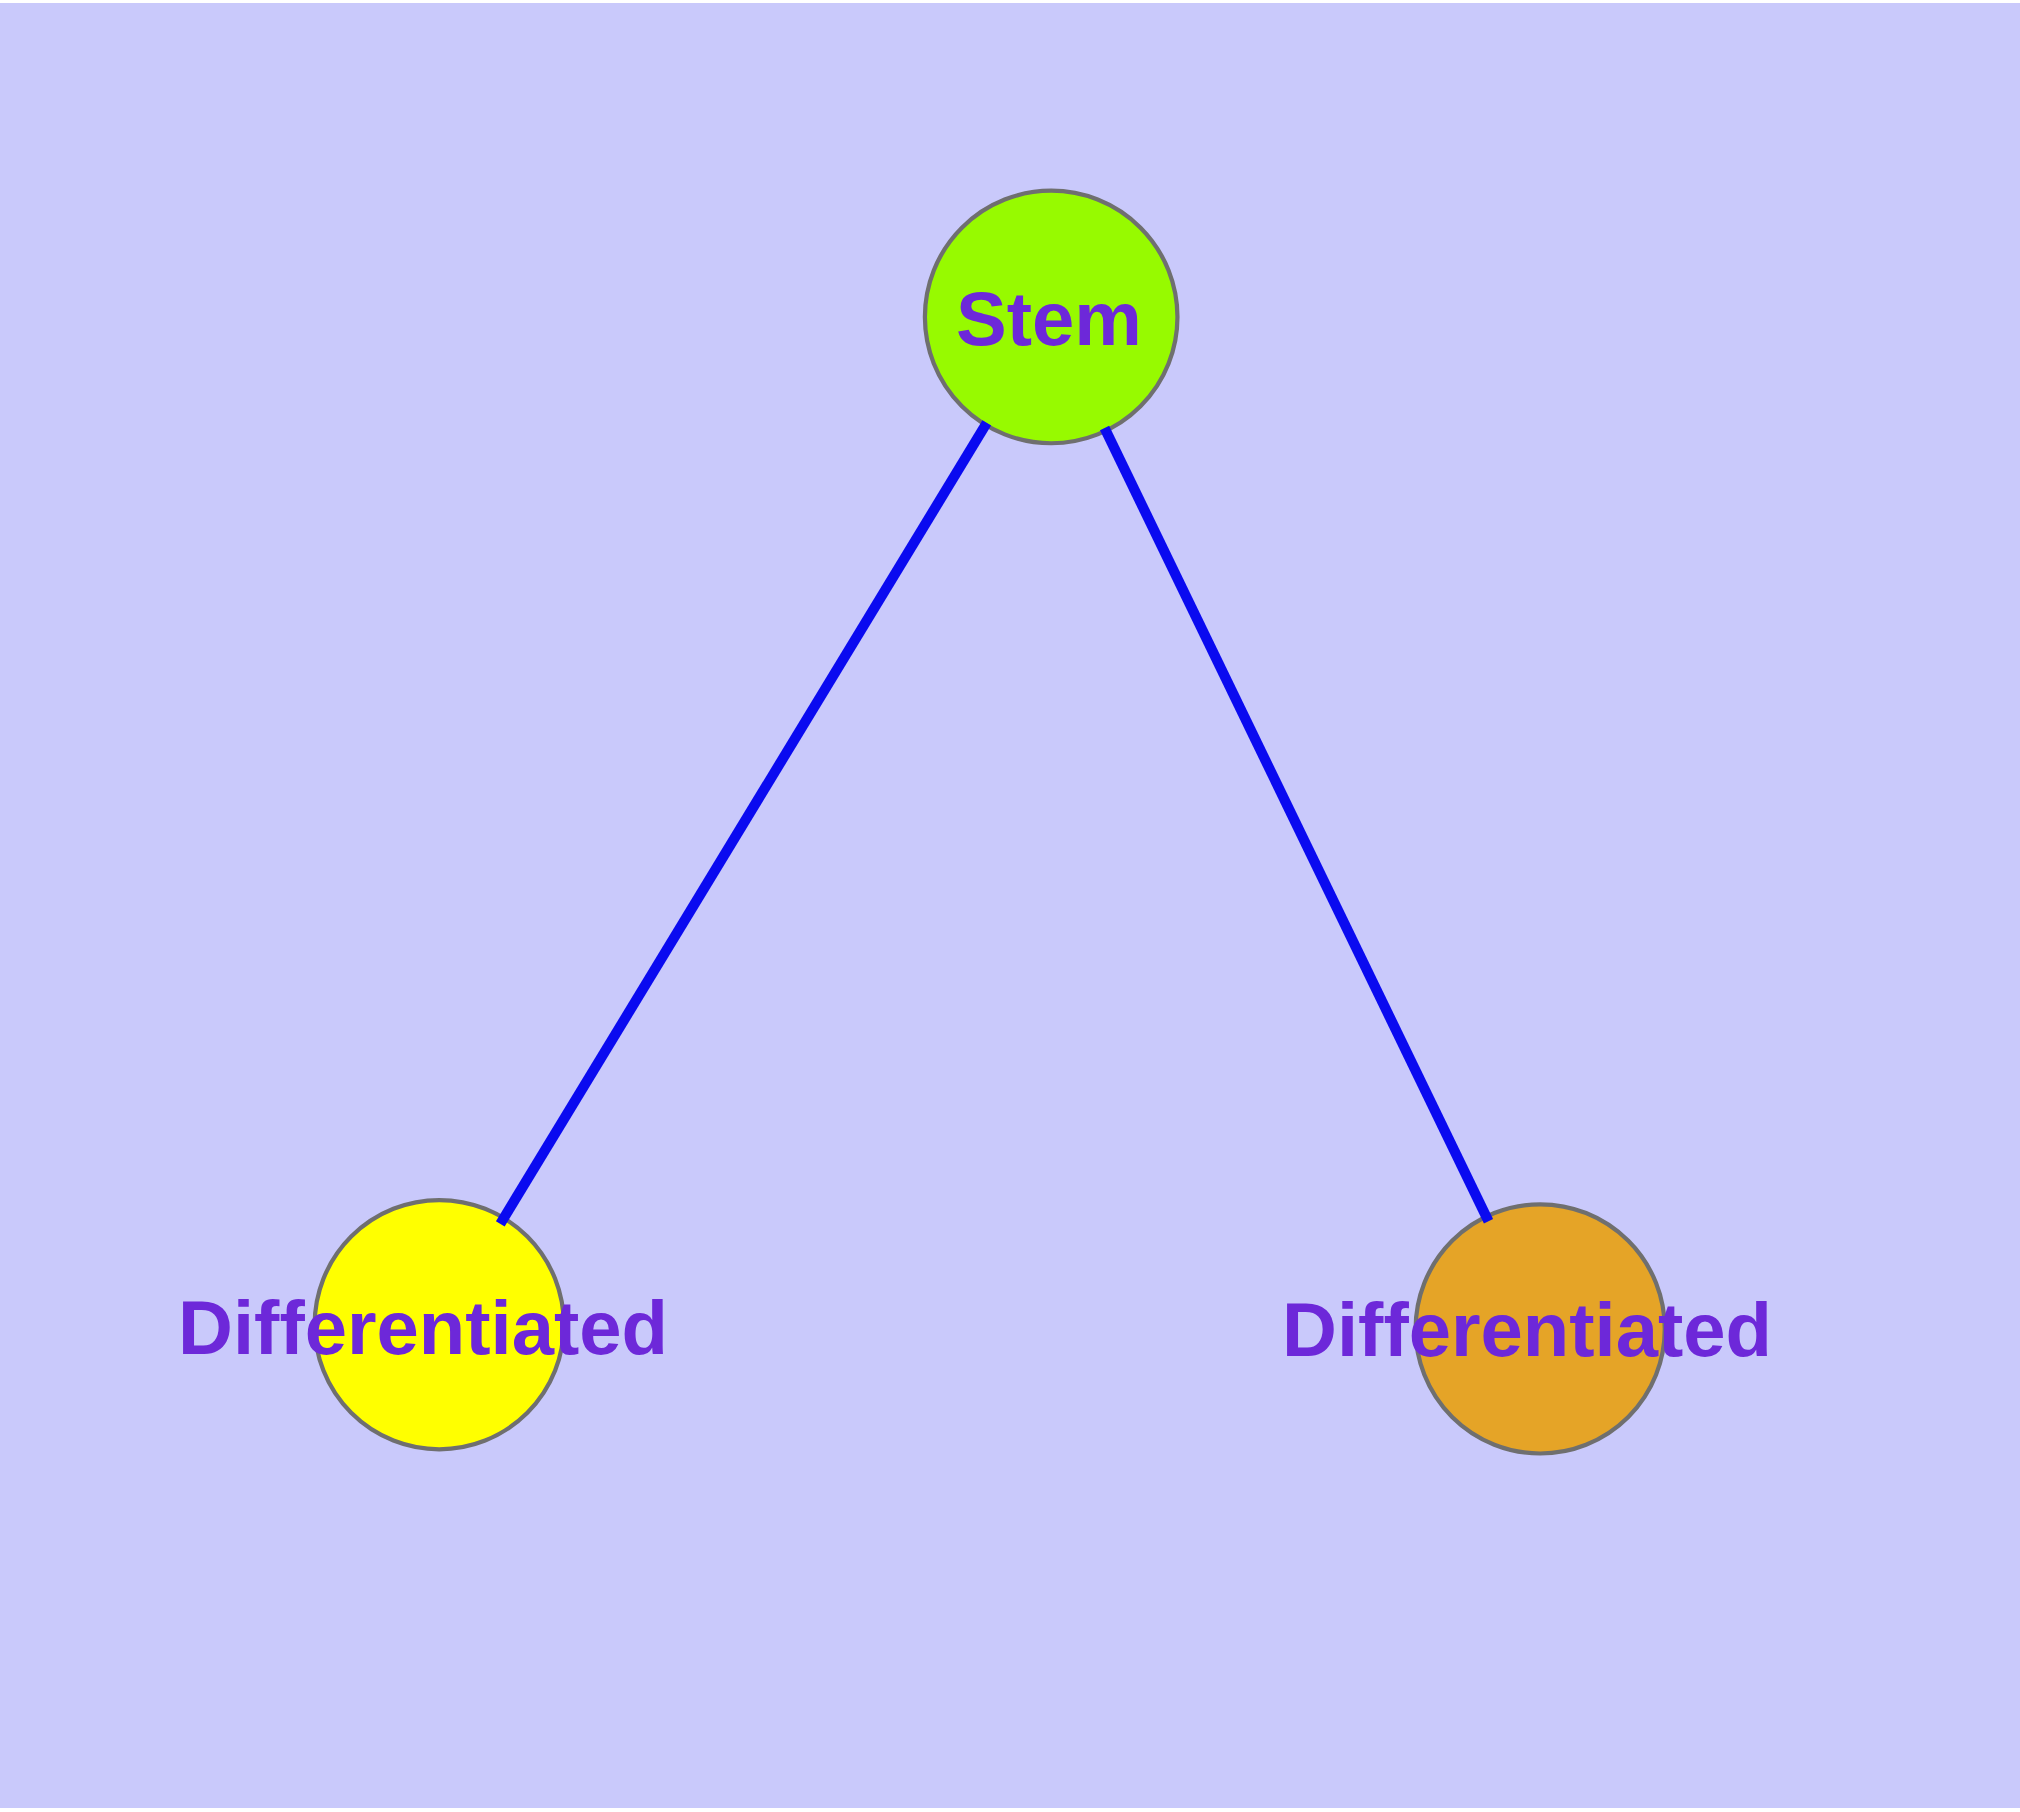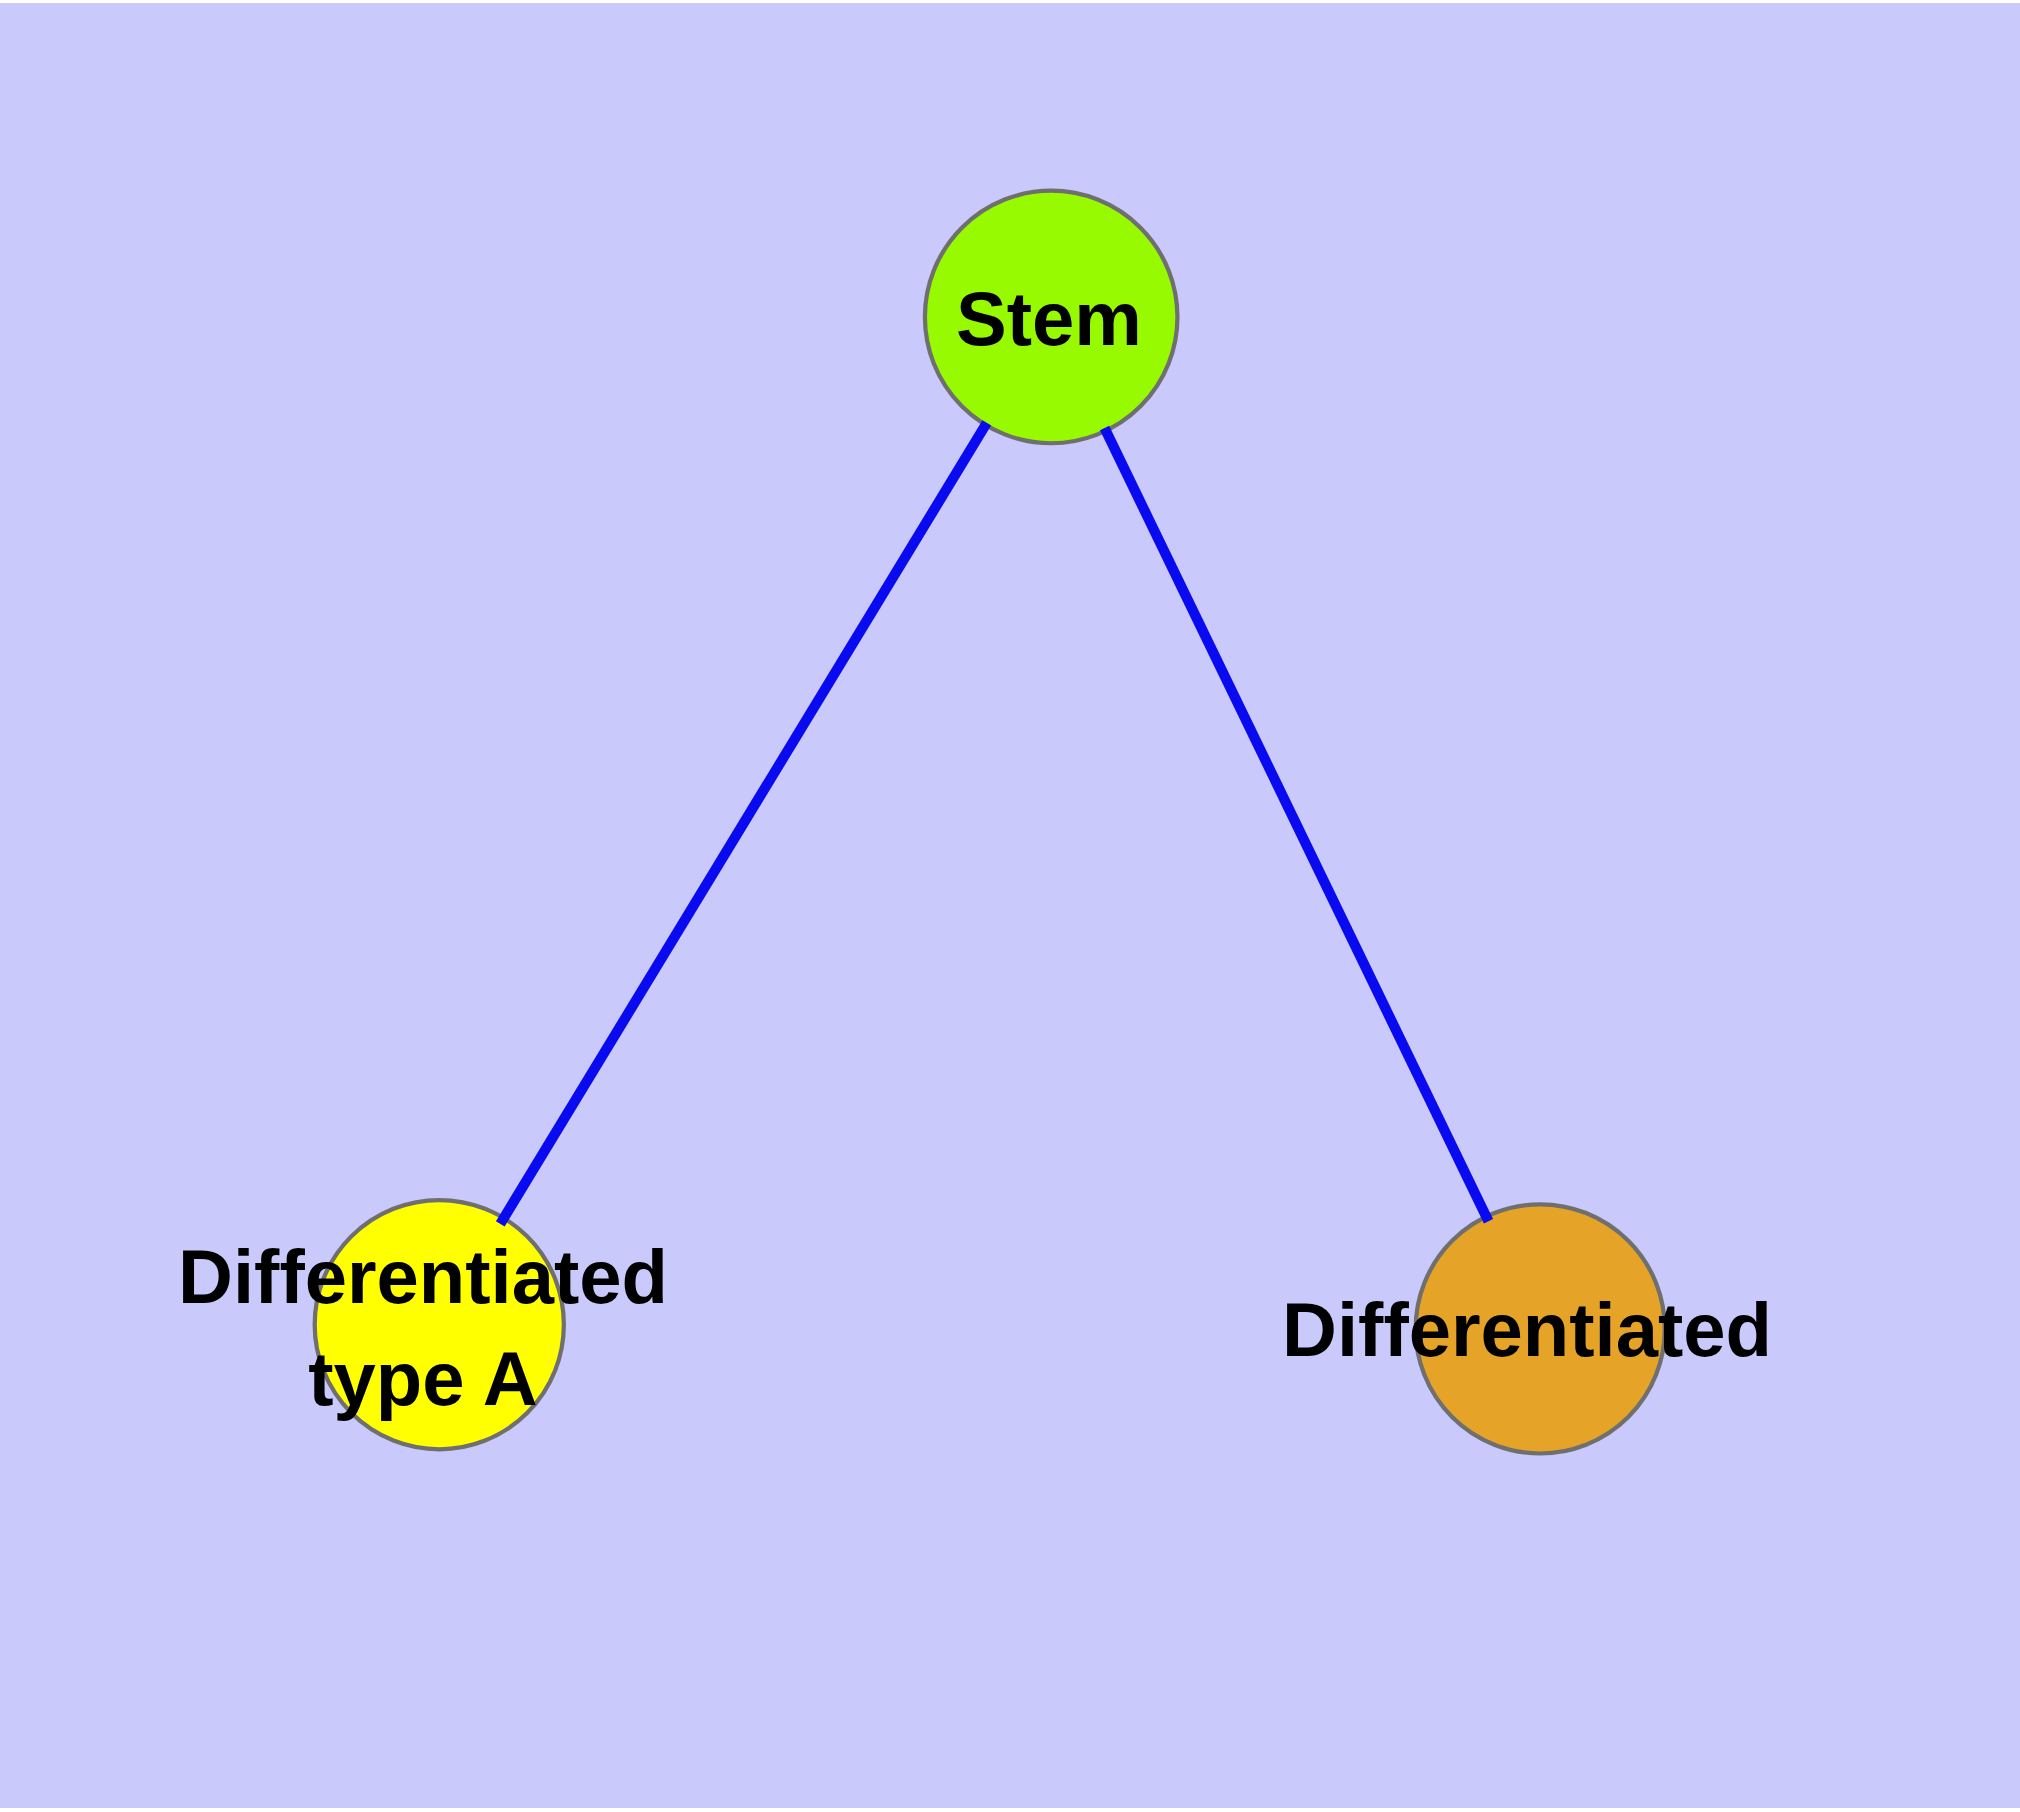--- a/index.html
+++ b/index.html
@@ -32,21 +32,21 @@
     stroke: #6f6f6f;
     stroke-width: 5;
   }
   .edge-line {
     stroke-width: 12;
     stroke-linecap: butt;
   }
   .node-label {
     position: absolute;
     transform: translate(-50%, -50%);
-    color: #000000;
+    color: #6d28d9;
     font-weight: bold;
     font-size: 76px;
     line-height: 102px;
     text-align: center;
     white-space: nowrap;
   }
 </style>
 </head>
 <body>
 
@@ -60,20 +60,19 @@
     <circle class="node-circle" cx="1817" cy="1568" r="147" fill="#e5a427"></circle>
 
     <line class="edge-line" x1="1164" y1="499" x2="590" y2="1444" stroke="#0a0af0"></line>
     <line class="edge-line" x1="1303" y1="505" x2="1756" y2="1441" stroke="#0a0af0"></line>
   </svg>
 
   <div class="node-label" style="left:1049px; top:319px;">Stem</div>
 
   <div class="node-label" style="left:423px; top:1328px;">
     <div>Differentiated</div>
-    <div>type A</div>
   </div>
 
   <div class="node-label" style="left:1527px; top:1330px;">
     <div>Differentiated</div>
   </div>
 </div>
 
 
 </body></html>

